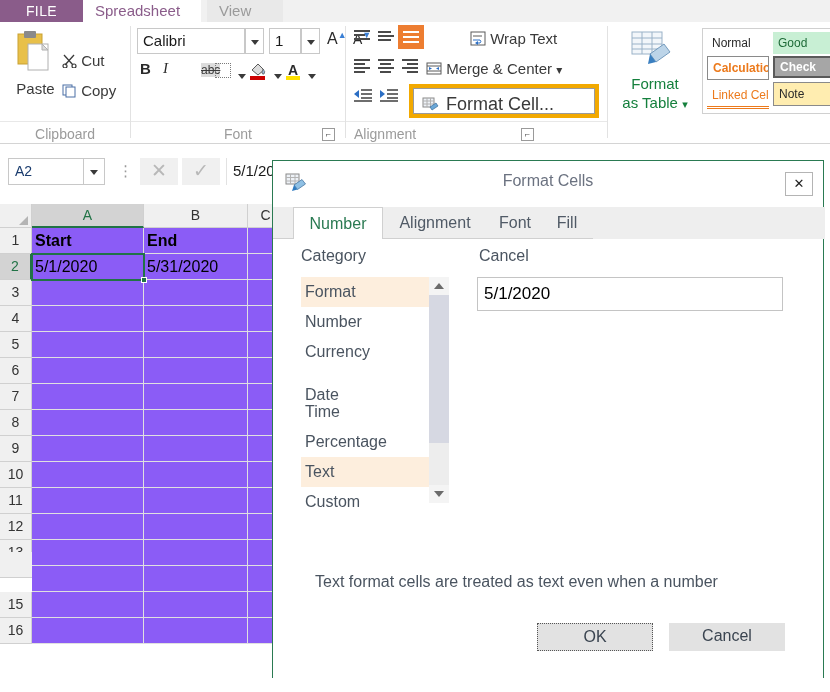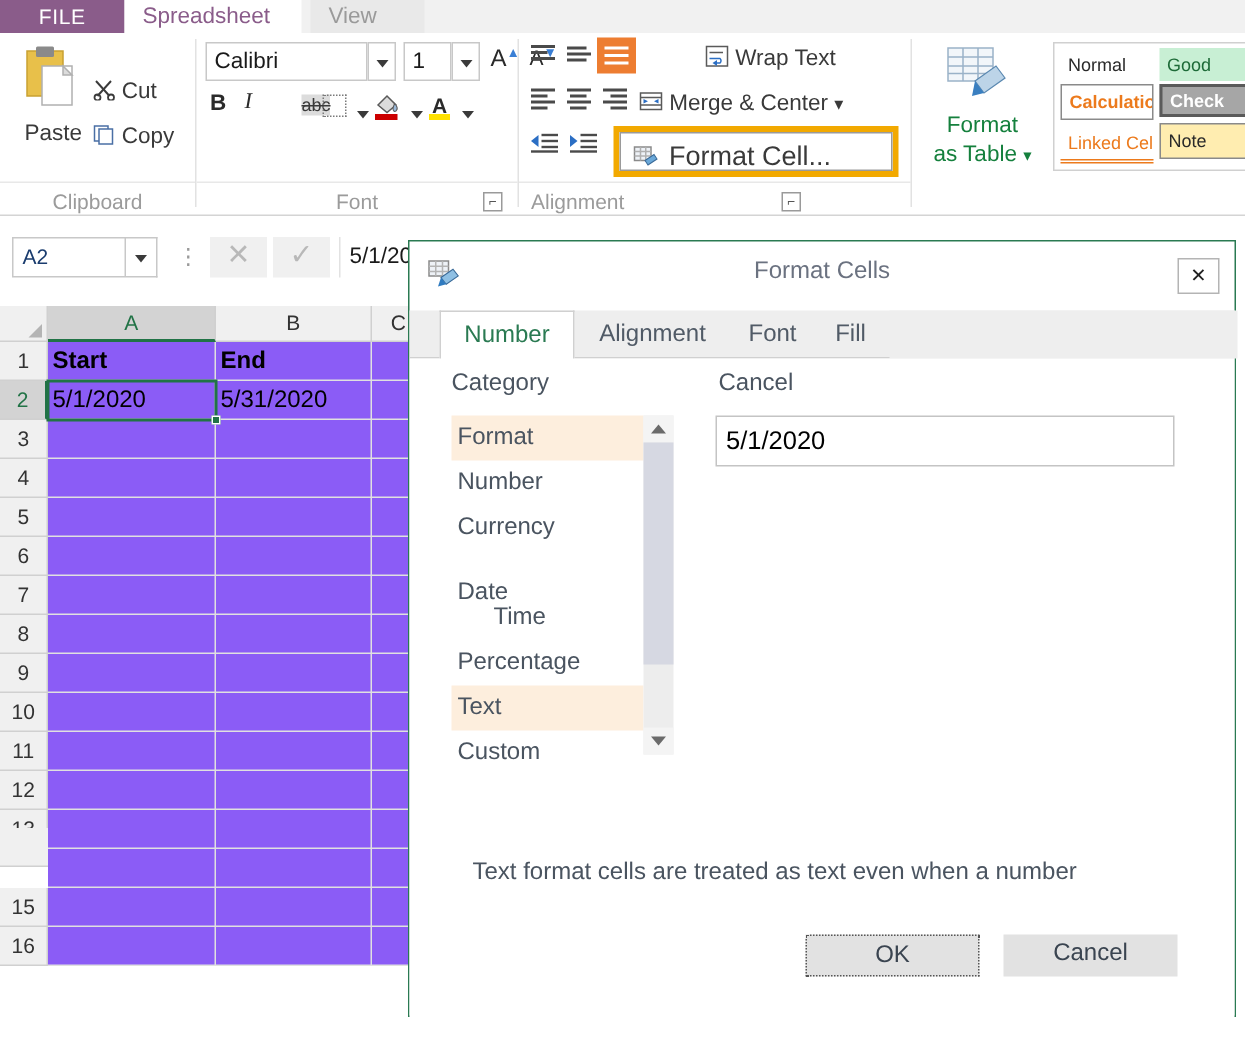--- a/index.html
+++ b/index.html
@@ -576,21 +576,21 @@
     </div>
 
     <div class="dlg-body">
       <div class="lbl" style="left:28px;top:8px;">Category</div>
 
       <div class="catlist">
         <div class="catitem hi" style="top:0px;">Format</div>
         <div class="catitem" style="top:30px;">Number</div>
         <div class="catitem" style="top:60px;">Currency</div>
         <div class="catitem" style="top:90px;margin-top:13px;">Date</div>
-        <div class="catitem" style="top:120px;margin-left:24px;">Time</div>
+        <div class="catitem" style="top:120px;">Time</div>
         <div class="catitem" style="top:150px;">Percentage</div>
         <div class="catitem hi" style="top:180px;">Text</div>
         <div class="catitem" style="top:210px;">Custom</div>
 
         <div class="scrollbar">
           <div class="sb-arrow up" style="top:0;"></div>
           <div class="sb-thumb" style="top:18px;height:148px;"></div>
           <div class="sb-arrow dn" style="top:208px;"></div>
         </div>
       </div>

